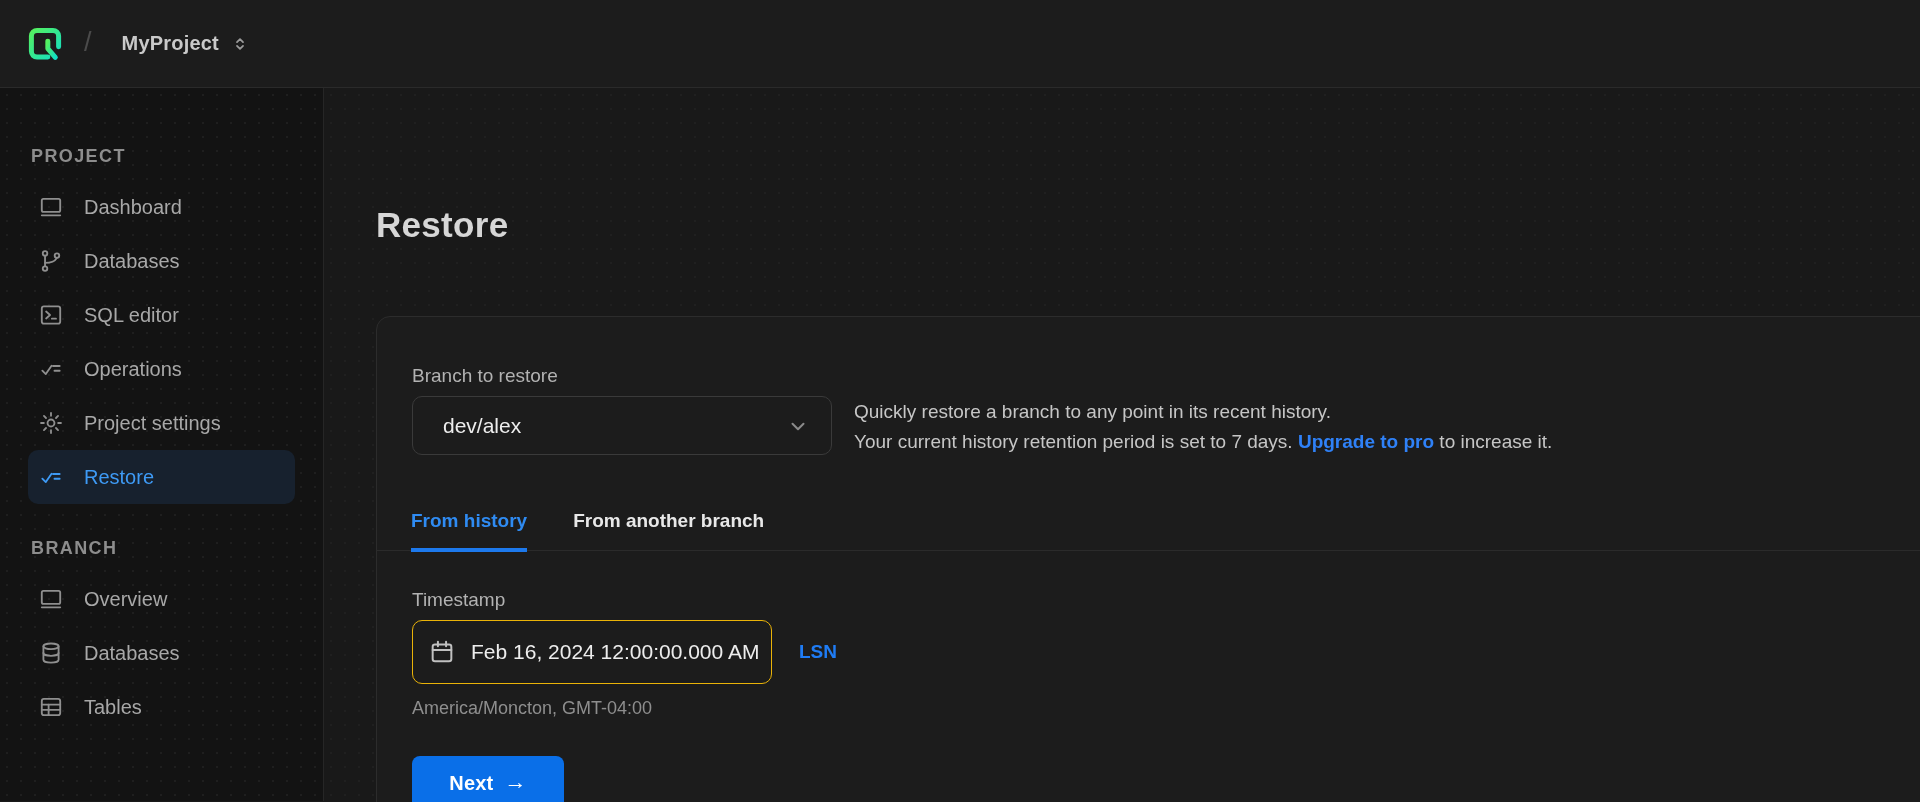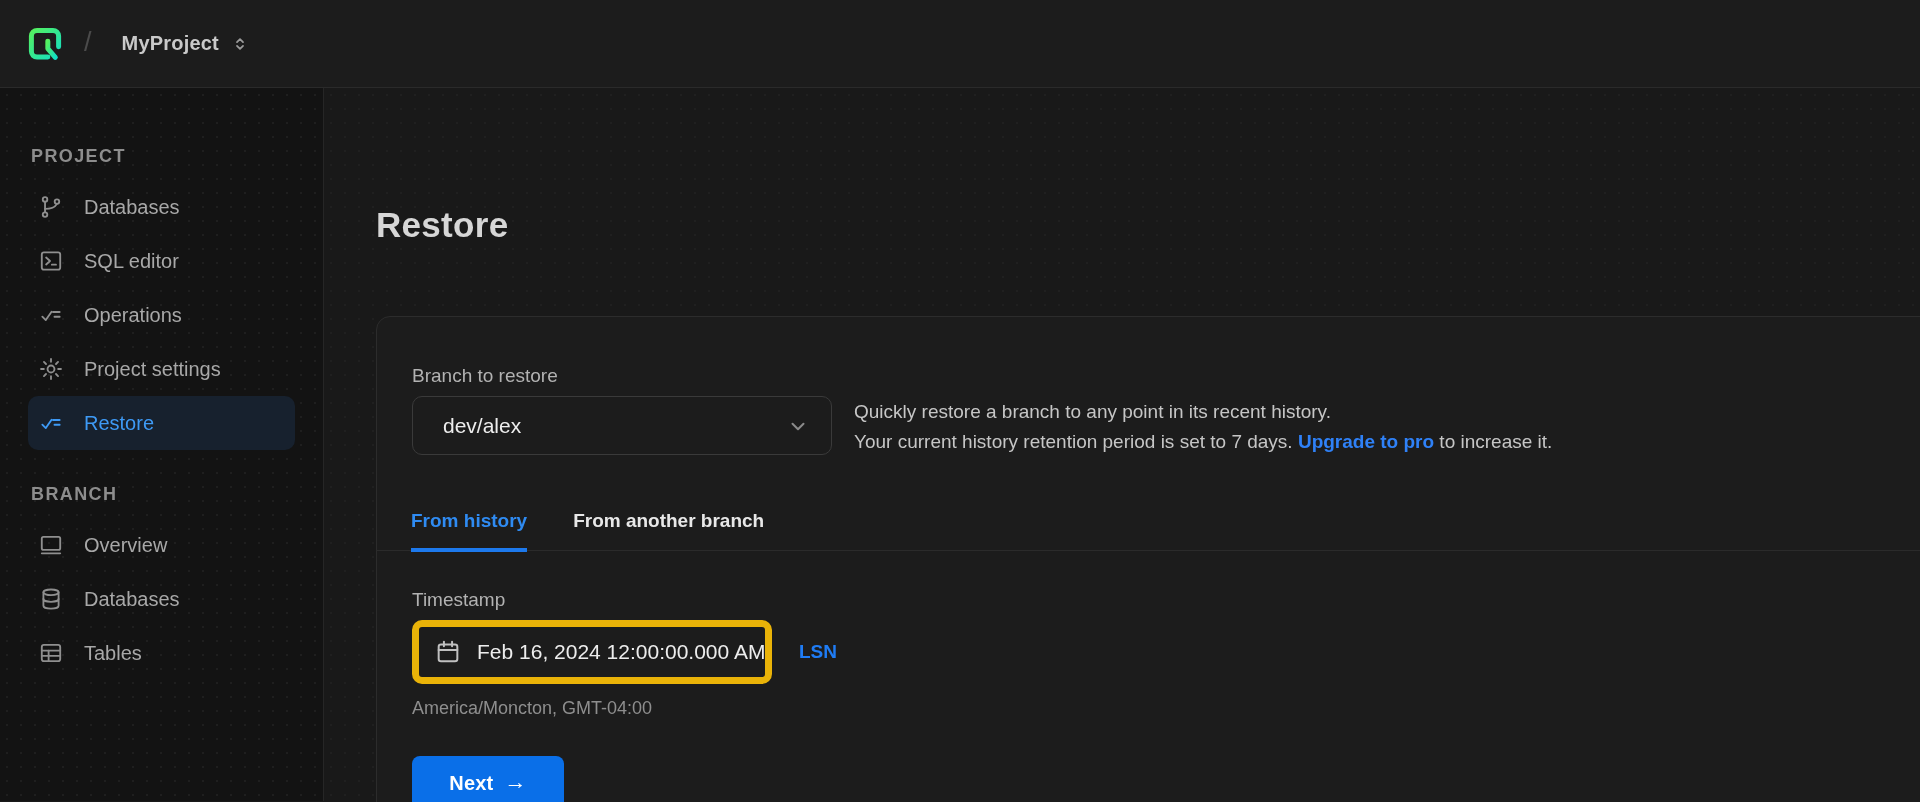--- a/index.html
+++ b/index.html
@@ -84,21 +84,21 @@
   .tab {
     font-size:19px; font-weight:600; color:#e8e8e8;
     padding-bottom:16px; cursor:pointer;
     border-bottom:4px solid transparent; margin-bottom:-2px;
   }
   .tab.active { color:#2f8bf2; border-bottom-color:#1d79ec; }
 
   .ts-block { margin-top:38px; }
   .input-row { display:flex; align-items:center; margin-top:9px; }
   .date-input {
-    width:360px; height:64px; border:7px solid #eab308; border-radius:10px;
+    width:360px; height:64px; border:1px solid #eab308; border-radius:10px;
     display:flex; align-items:center; gap:15px; padding:0 18px 0 15px;
     cursor:text;
   }
   .date-input .cal { color:#c0c0c0; flex:none; }
   .date-input .val { font-size:21px; color:#ededed; white-space:nowrap; }
   .lsn-link { margin-left:27px; font-size:19px; font-weight:700; color:#1f7cf5; cursor:pointer; text-decoration:none; }
   .tz { margin-top:14px; font-size:18px; color:#8e8e8e; }
 
   .next-btn {
     margin-top:37px; width:152px; height:54px;
@@ -136,20 +136,29 @@
     </svg>
   </span>
 </header>
 
 <div class="layout">
 
   <nav class="sidebar">
 
     <div class="section-label">PROJECT</div>
 
+    <div class="nav-item">
+      <span class="icn">
+        <svg viewBox="0 0 24 24" width="26" height="26" fill="none" stroke="currentColor" stroke-width="1.7" stroke-linecap="round" stroke-linejoin="round">
+          <rect x="3.5" y="4.5" width="17" height="12" rx="1.5"></rect>
+            <line x1="3.5" y1="19.7" x2="20.5" y2="19.7"></line>
+        </svg>
+      </span>
+      <span>Dashboard</span>
+    </div>
 
     <div class="nav-item">
       <span class="icn">
         <svg viewBox="0 0 24 24" width="26" height="26" fill="none" stroke="currentColor" stroke-width="1.7" stroke-linecap="round" stroke-linejoin="round">
           <circle cx="6.5" cy="5" r="2.1"></circle>
             <circle cx="6.5" cy="19" r="2.1"></circle>
             <circle cx="17.5" cy="7" r="2.1"></circle>
           <path d="M6.5 7.1v9.8"></path>
             <path d="M6.5 13.8c6.2 0 9.4-2 11-4.7"></path>
         </svg>

